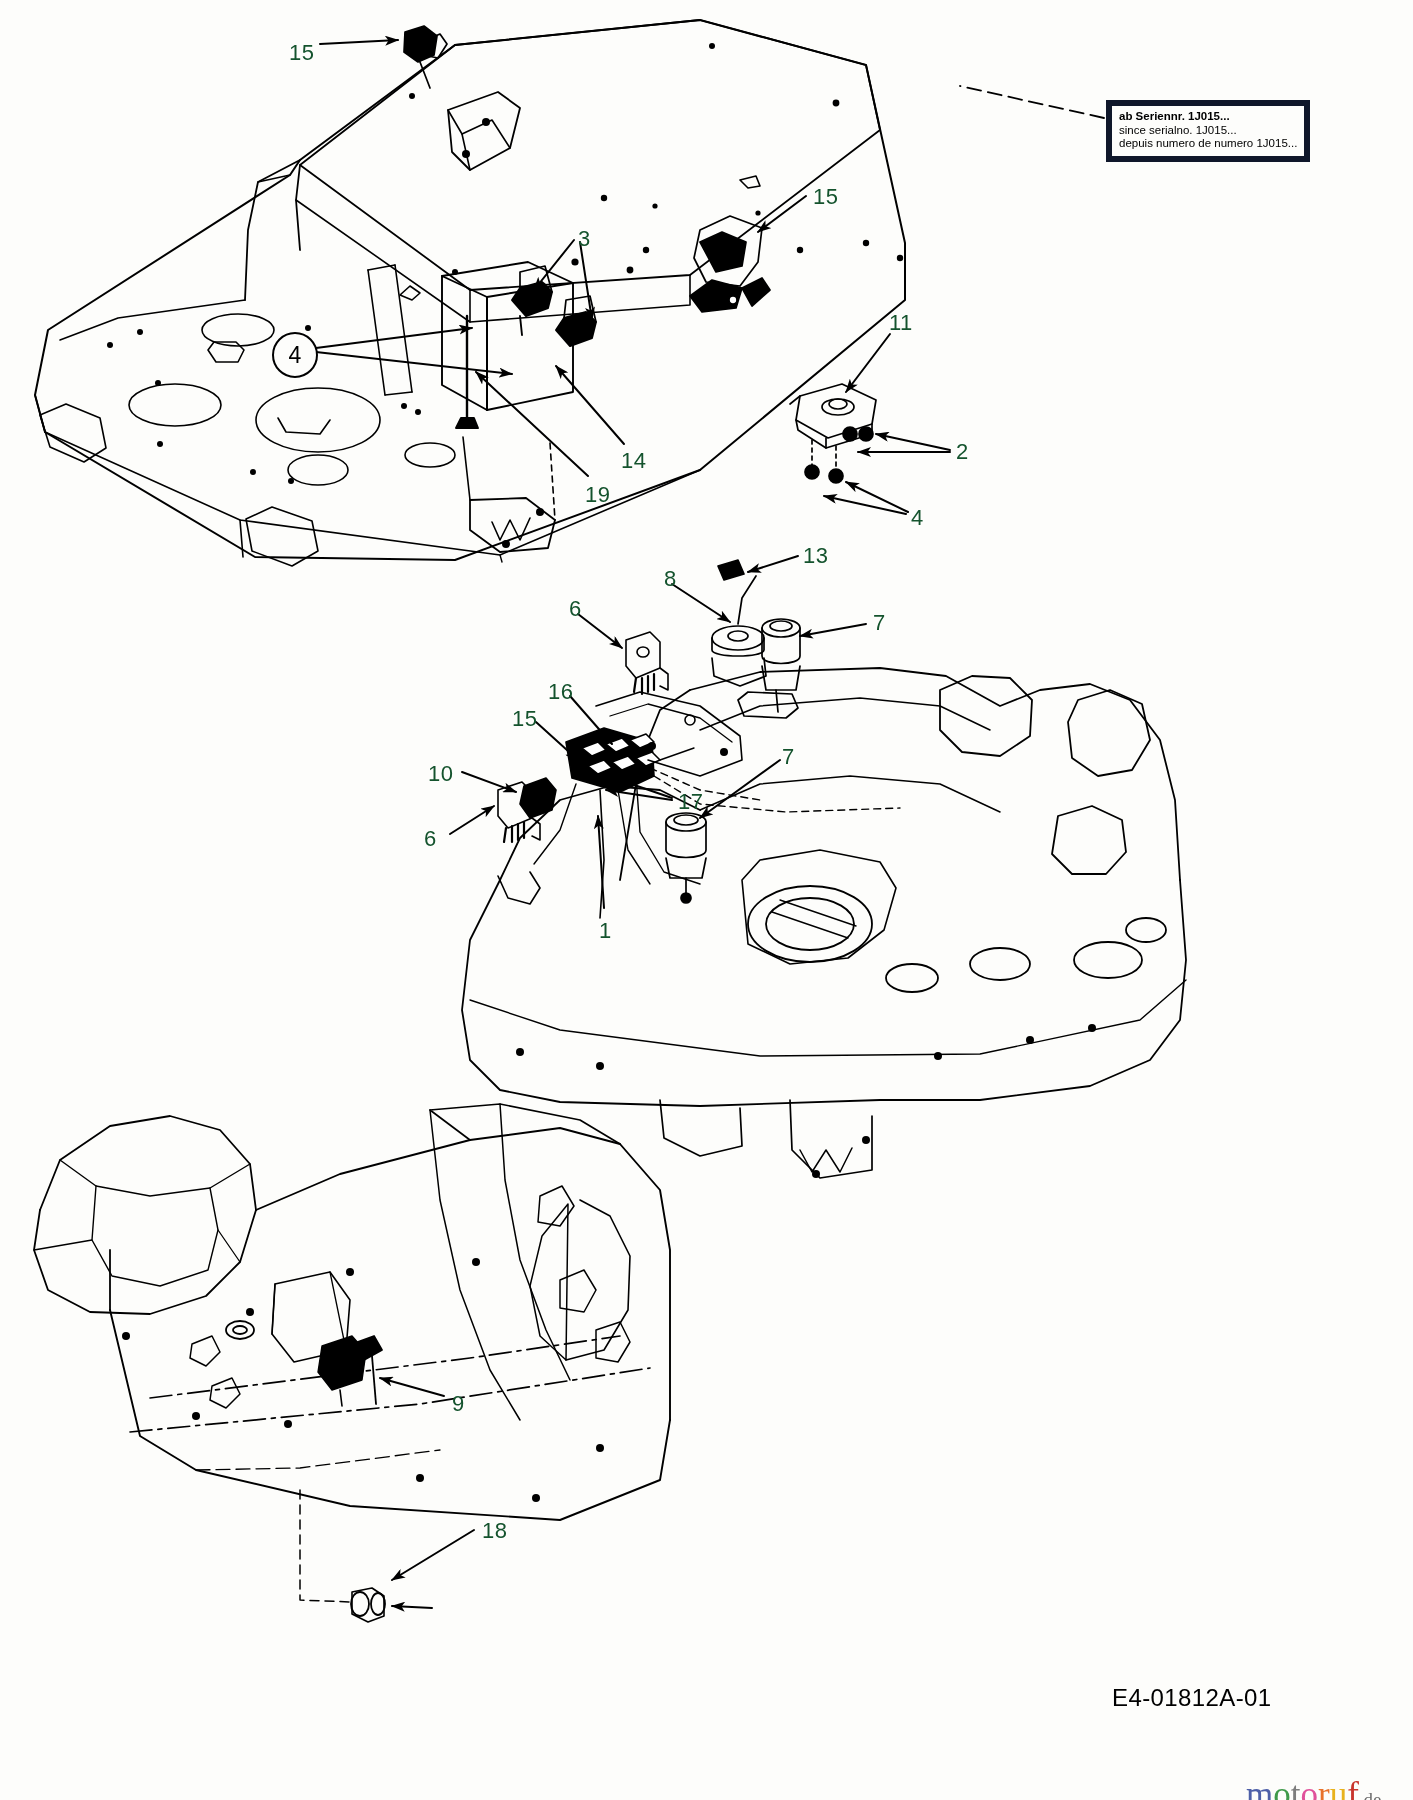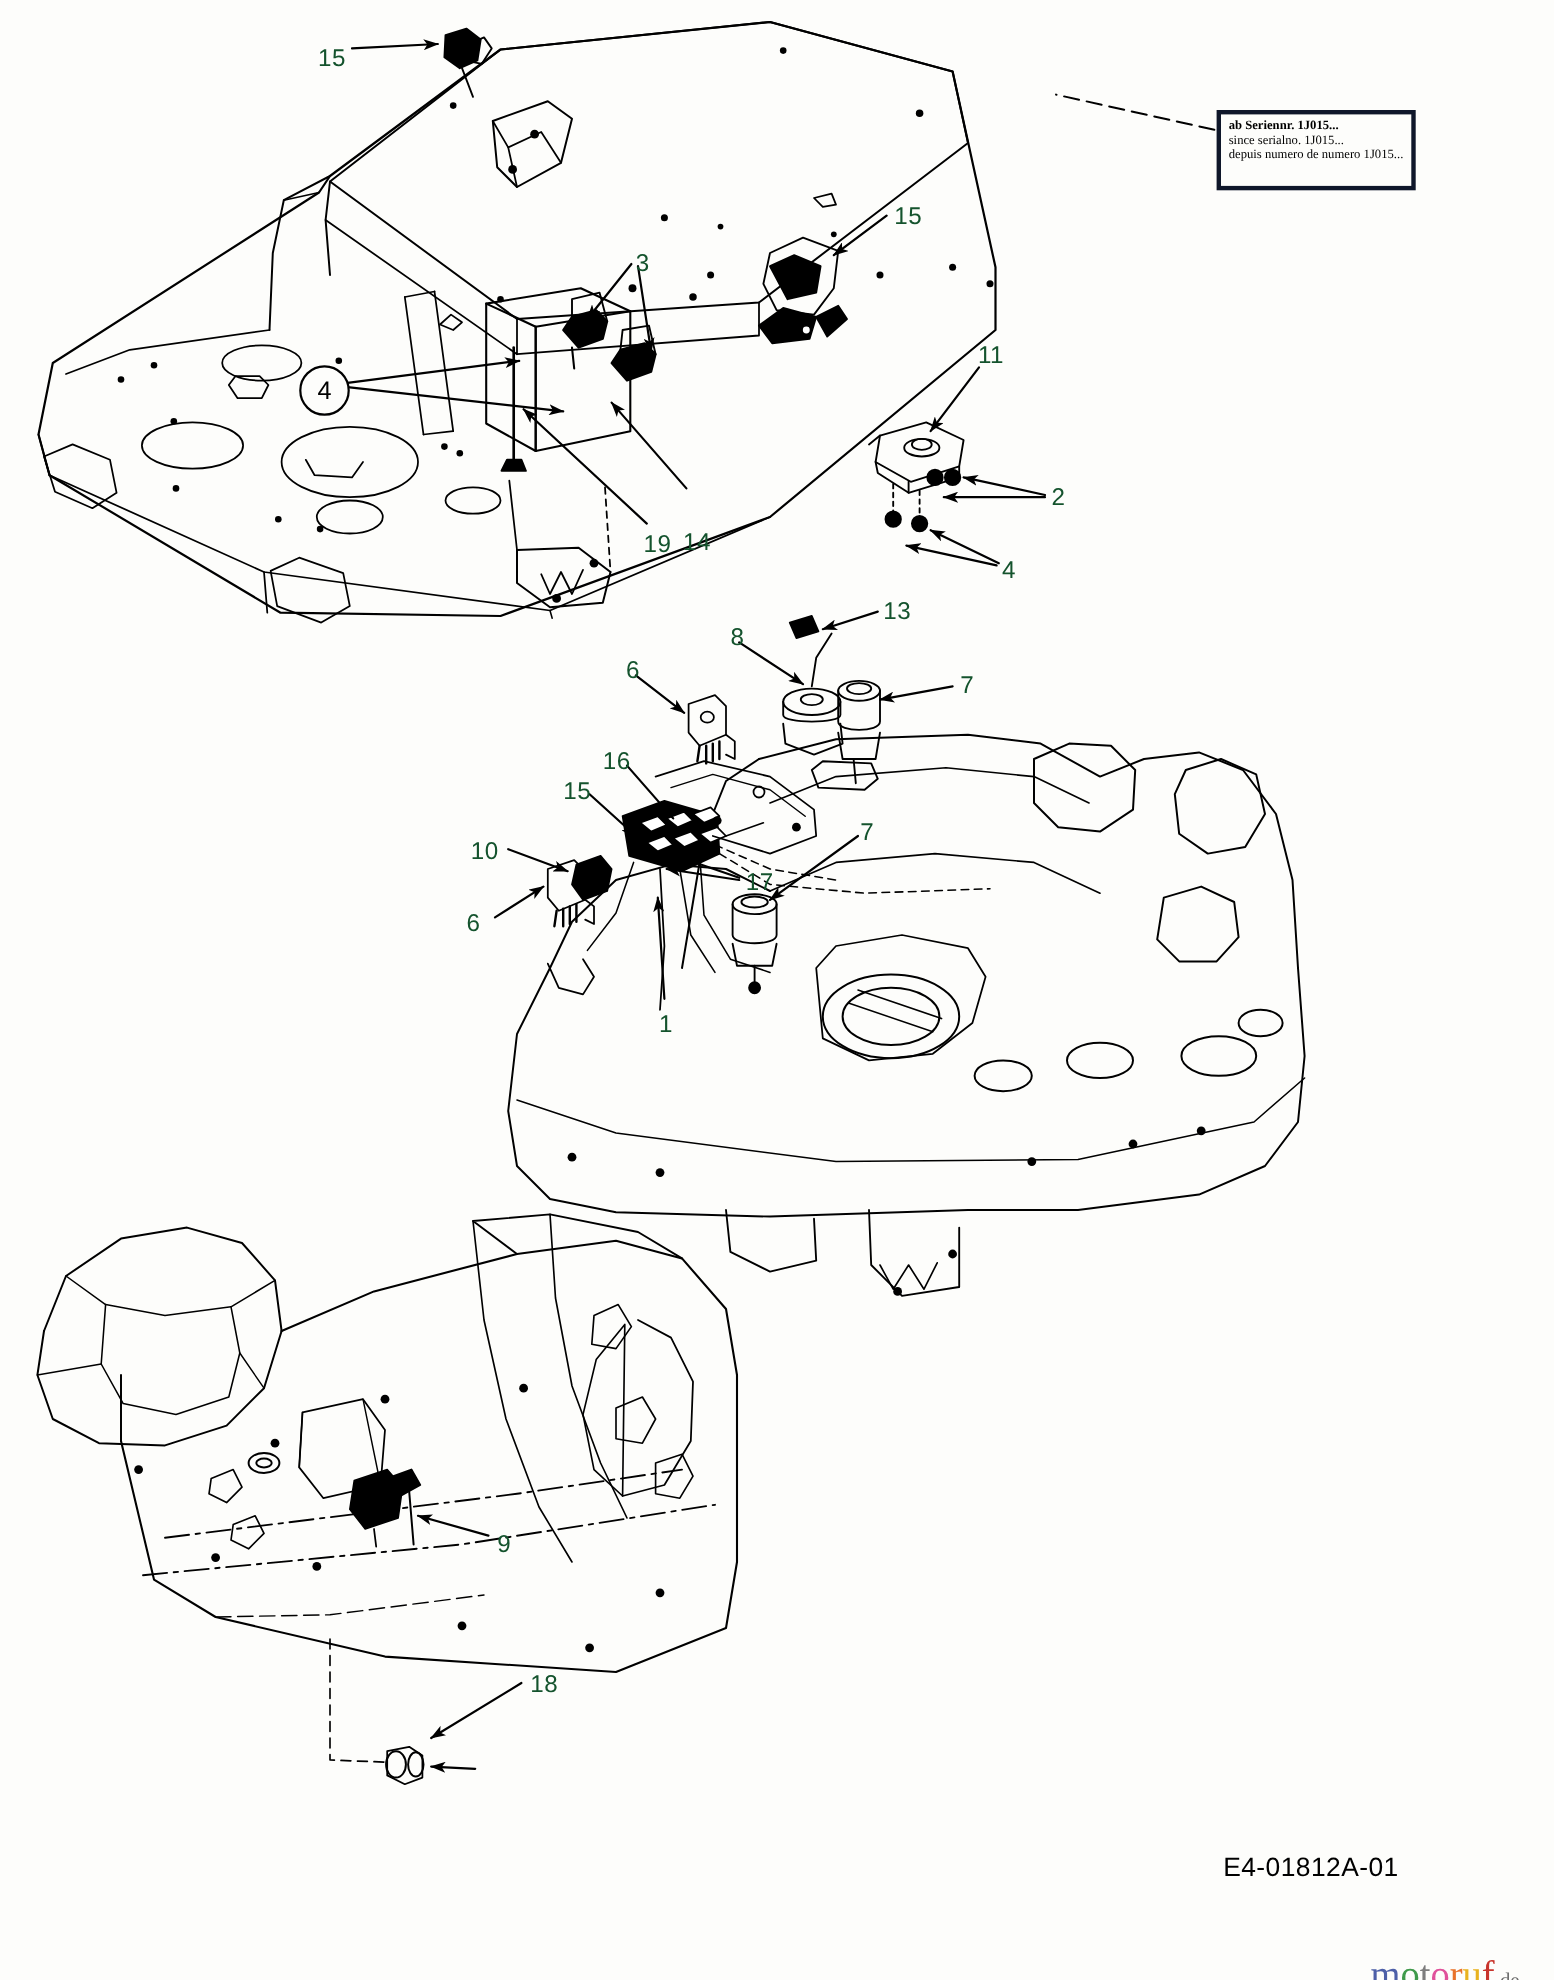--- a/index.html
+++ b/index.html
@@ -48,24 +48,24 @@
     font-family: "Liberation Sans", sans-serif;
     font-size: 23px;
     color: #000;
     background: #fdfdfb;
   }
   
   #serial-box {
     position: absolute;
     left: 1106px;
     top: 100px;
-    border: 4px solid #0f172a;
+    border: 6px solid #0f172a;
     background: #fdfdfb;
-    padding: 4px 7px 20px 7px;
-    font-family: Liberation Serif, serif;
+    padding: 4px 7px 5px 7px;
+    font-family: Liberation Sans, sans-serif;
     font-size: 11.5px;
     line-height: 13.5px;
     white-space: nowrap;
   }
   #serial-box .l1 { font-weight: bold; }
   #serial-box .l2, #serial-box .l3 { font-weight: normal; }
   
   #harness-caption {
     position: absolute;
     left: 444px;
@@ -481,21 +481,21 @@
   </div>
 
   <div id="callout-layer">
       <div class="callout" style="left: 289px; top: 42px;">15</div>
       <div class="callout" style="left: 813px; top: 186px;">15</div>
       <div class="callout" style="left: 578px; top: 228px;">3</div>
       <div class="callout-circled" style="left: 272px; top: 332px;">4</div>
       <div class="callout" style="left: 889px; top: 312px;">11</div>
       <div class="callout" style="left: 956px; top: 441px;">2</div>
       <div class="callout" style="left: 911px; top: 507px;">4</div>
-      <div class="callout" style="left: 621px; top: 450px; margin-top: 32px;">14</div>
+      <div class="callout" style="left: 621px; top: 450px;">14</div>
       <div class="callout" style="left: 585px; top: 484px;">19</div>
       <div class="callout" style="left: 803px; top: 545px;">13</div>
       <div class="callout" style="left: 664px; top: 568px;">8</div>
       <div class="callout" style="left: 873px; top: 612px;">7</div>
       <div class="callout" style="left: 569px; top: 598px;">6</div>
       <div class="callout" style="left: 548px; top: 681px;">16</div>
       <div class="callout" style="left: 512px; top: 708px;">15</div>
       <div class="callout" style="left: 782px; top: 746px;">7</div>
       <div class="callout" style="left: 428px; top: 763px;">10</div>
       <div class="callout" style="left: 678px; top: 791px;">17</div>

